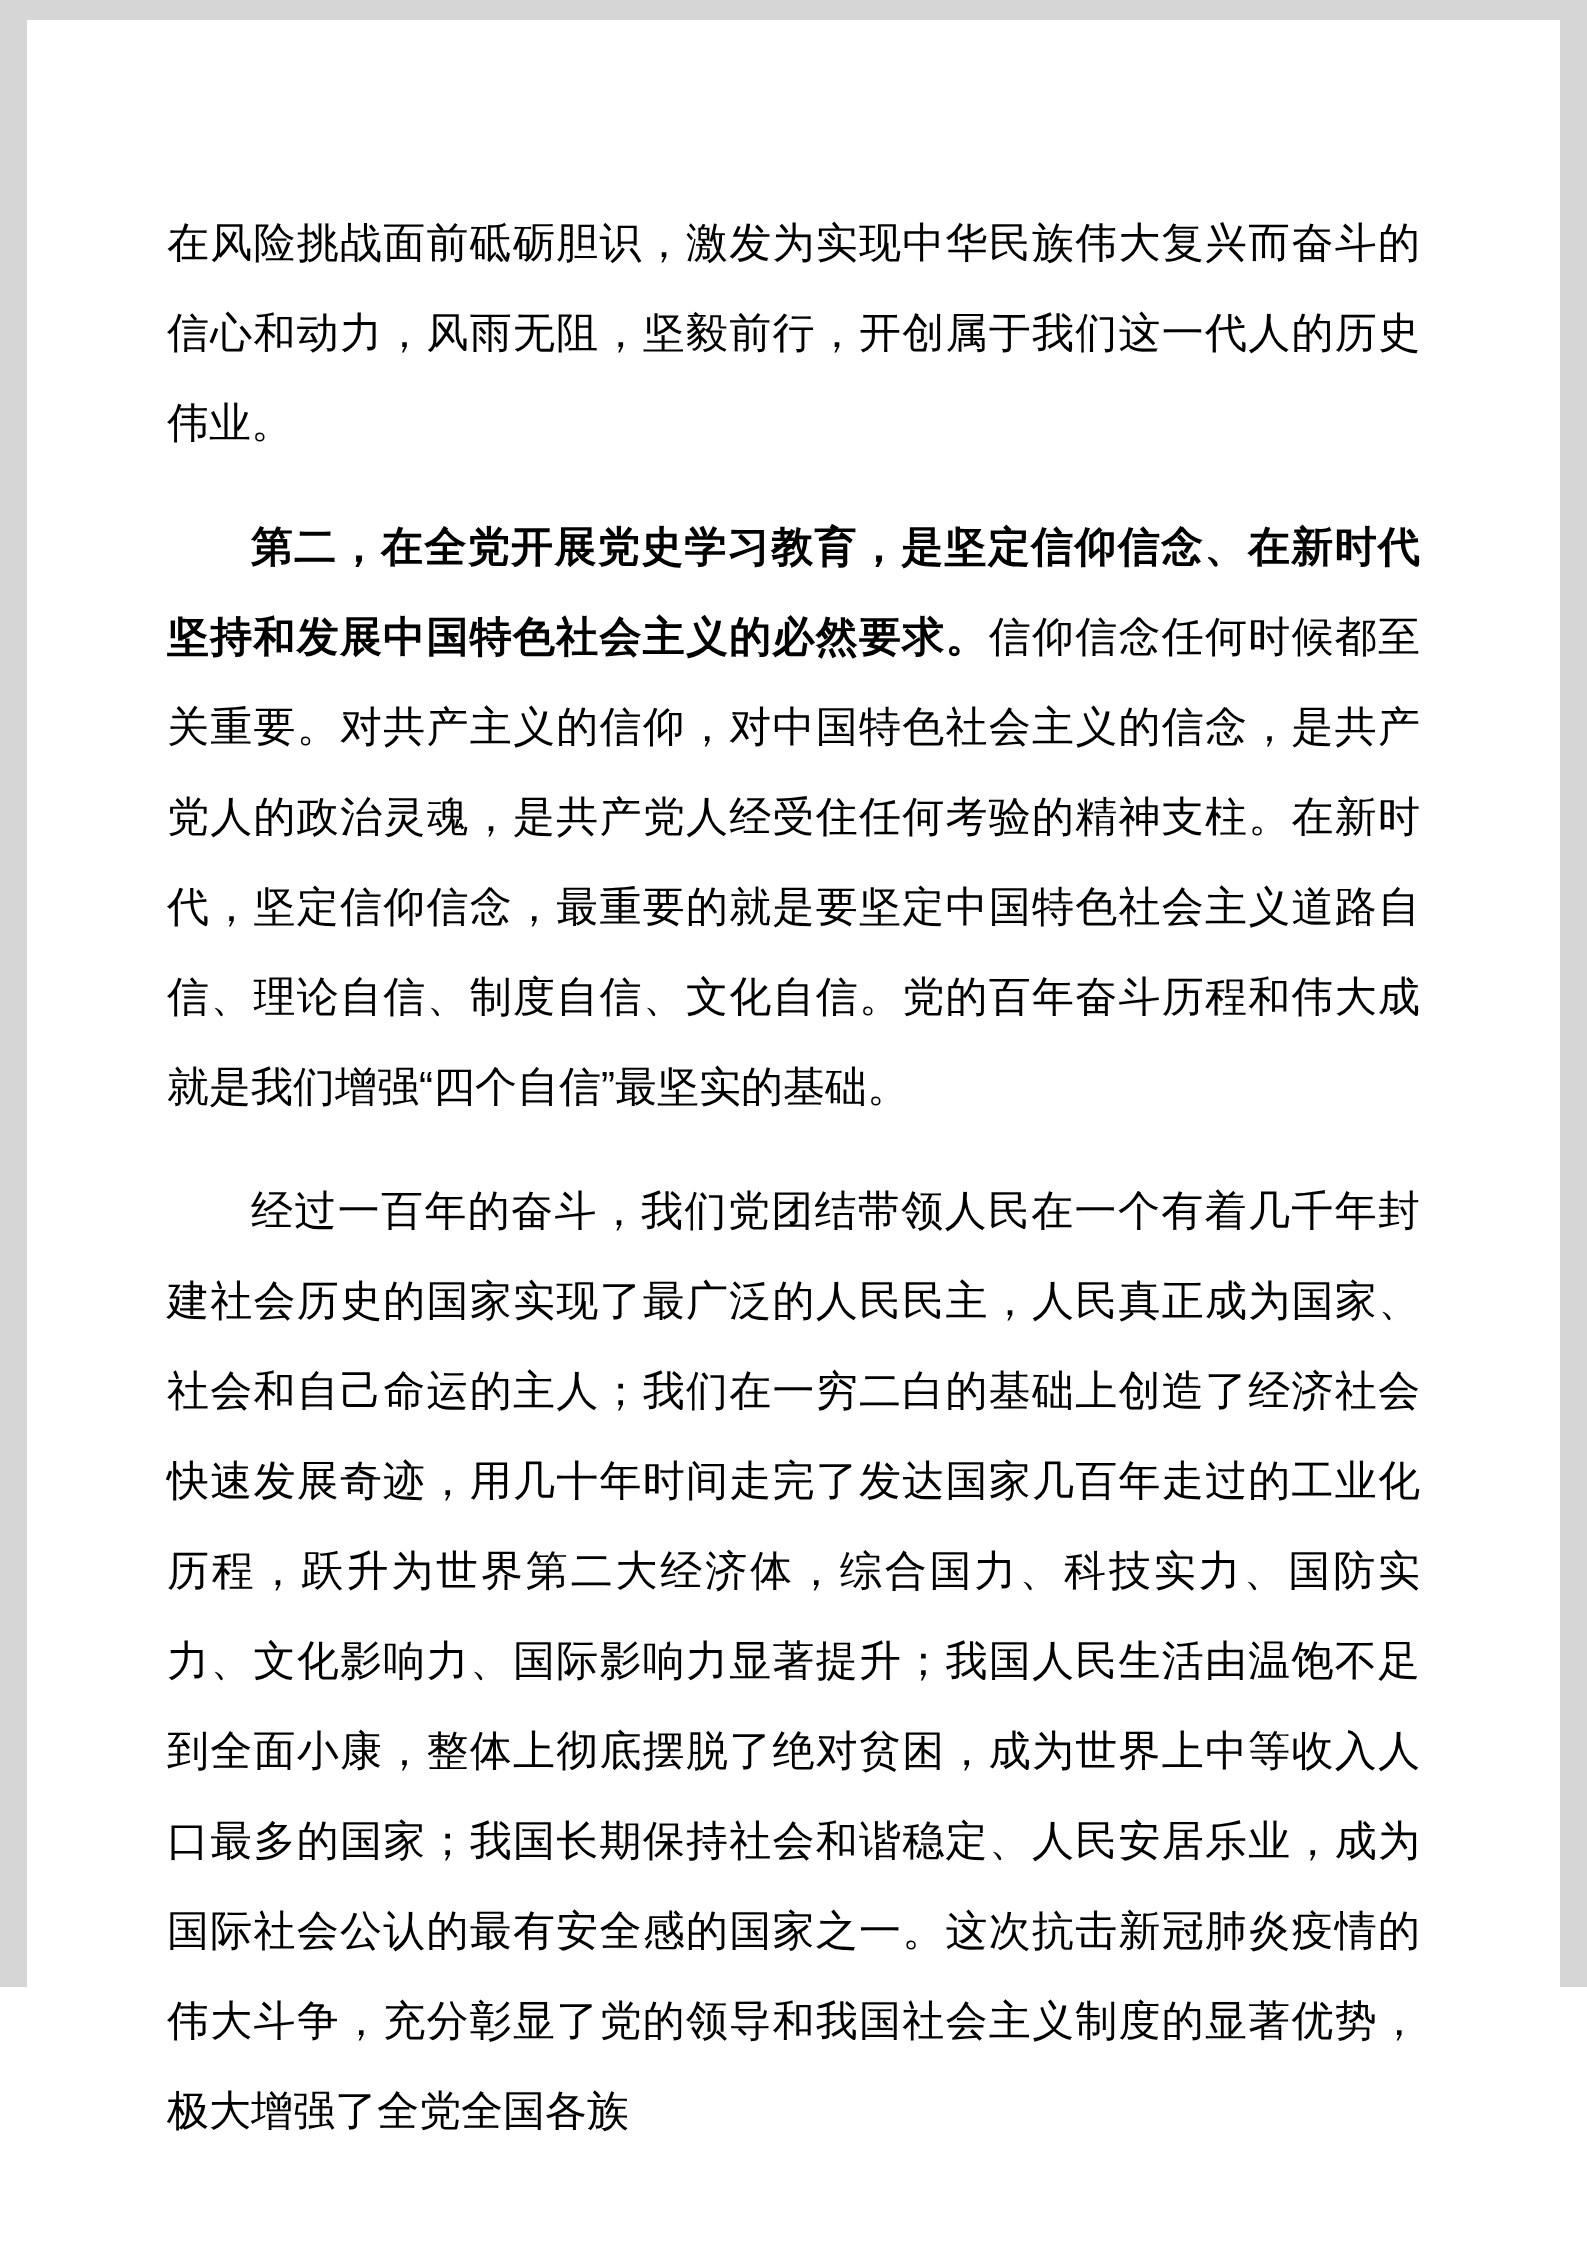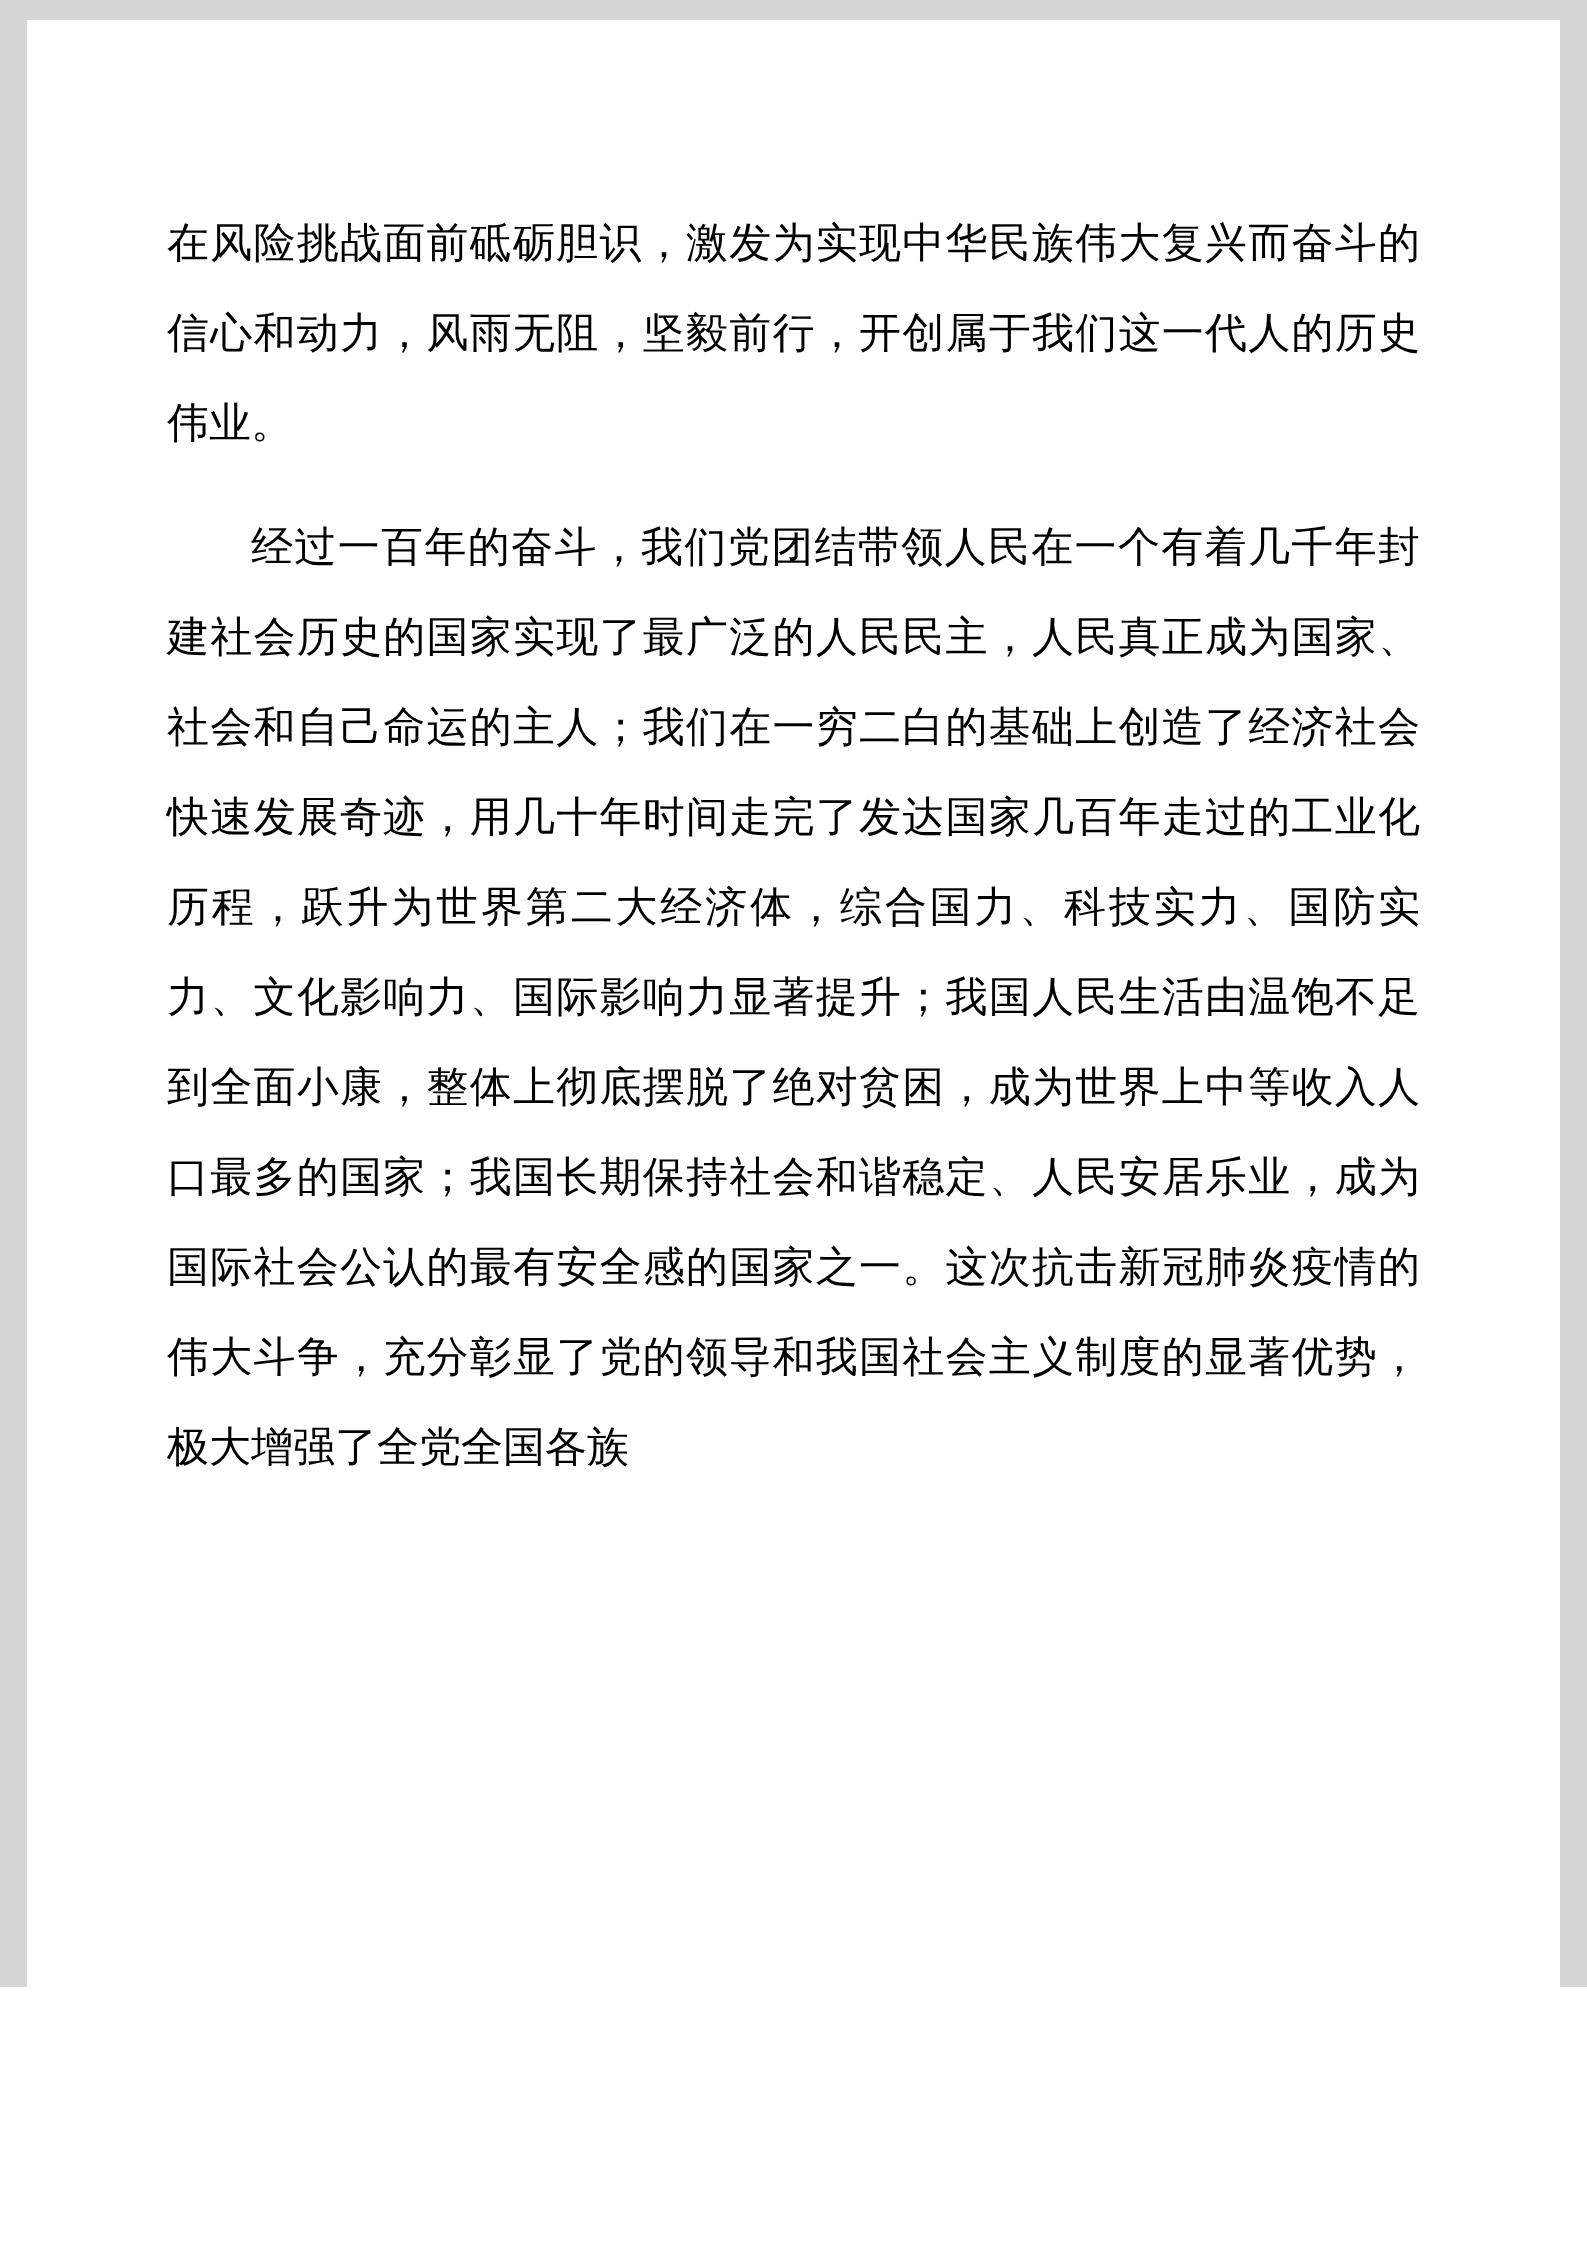--- a/index.html
+++ b/index.html
@@ -47,19 +47,22 @@
 </head>
 <body>
 
 <div class="canvas">
   <div class="paper">
 
     <p class="para continued">
       <span>在风险挑战面前砥砺胆识，激发为实现中华民族伟大复兴而奋斗的信心和动力，风雨无阻，坚毅前行，开创属于我们这一代人的历史伟业。</span>
     </p>
 
+    <p class="para">
+      <b>第二，在全党开展党史学习教育，是坚定信仰信念、在新时代坚持和发展中国特色社会主义的必然要求。</b><span>信仰信念任何时候都至关重要。对共产主义的信仰，对中国特色社会主义的信念，是共产党人的政治灵魂，是共产党人经受住任何考验的精神支柱。在新时代，坚定信仰信念，最重要的就是要坚定中国特色社会主义道路自信、理论自信、制度自信、文化自信。党的百年奋斗历程和伟大成就是我们增强“四个自信”最坚实的基础。</span>
+    </p>
 
     <p class="para">
       <span>经过一百年的奋斗，我们党团结带领人民在一个有着几千年封建社会历史的国家实现了最广泛的人民民主，人民真正成为国家、社会和自己命运的主人；我们在一穷二白的基础上创造了经济社会快速发展奇迹，用几十年时间走完了发达国家几百年走过的工业化历程，跃升为世界第二大经济体，综合国力、科技实力、国防实力、文化影响力、国际影响力显著提升；我国人民生活由温饱不足到全面小康，整体上彻底摆脱了绝对贫困，成为世界上中等收入人口最多的国家；我国长期保持社会和谐稳定、人民安居乐业，成为国际社会公认的最有安全感的国家之一。这次抗击新冠肺炎疫情的伟大斗争，充分彰显了党的领导和我国社会主义制度的显著优势，极大增强了全党全国各族</span>
     </p>
 
   </div>
 </div>
 
 </body></html>

